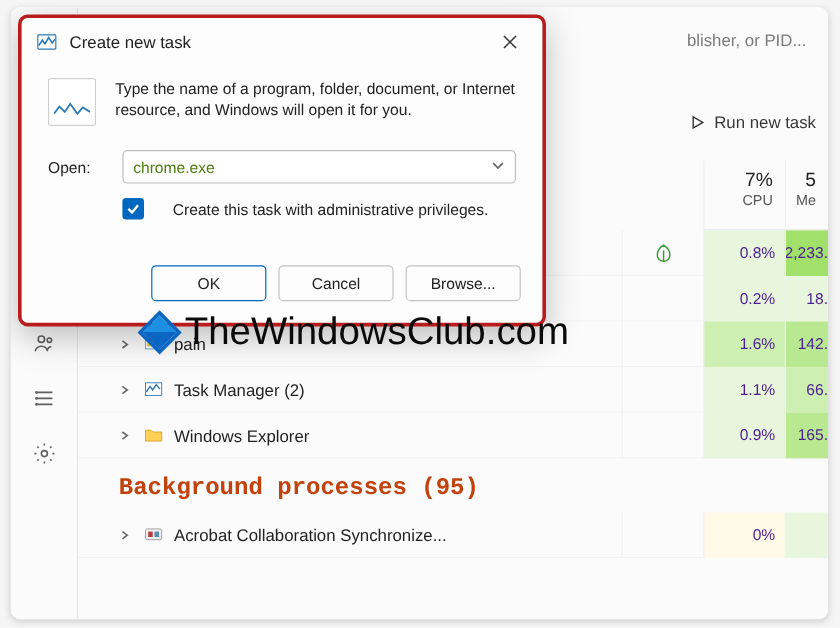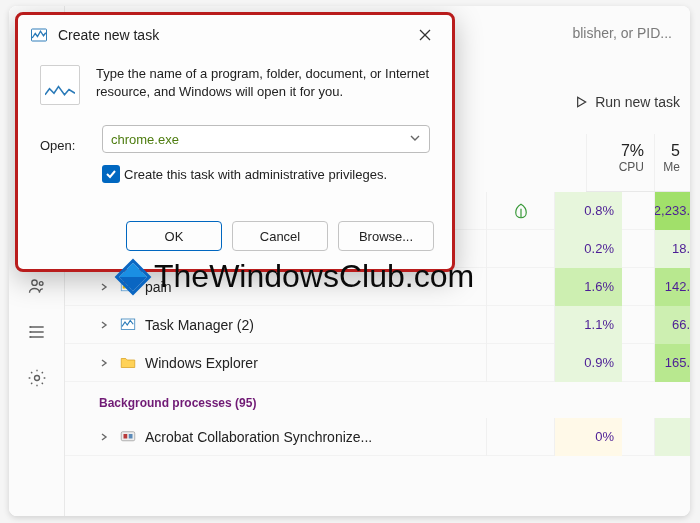--- a/index.html
+++ b/index.html
@@ -23,45 +23,45 @@
   .tm-headcell.partial { width: 36px; }
 
   .tm-body { position: absolute; top: 186px; left: 0; right: 0; bottom: 0; }
   .tm-row { display:flex; align-items:center; height:38px; border-bottom:1px solid #f2f2f2; }
   .tm-row .namecell { flex:1; display:flex; align-items:center; gap:8px; padding-left: 34px; font-size:14px; color:#222; }
   .tm-row .chev { width:12px; color:#6a6a6a; }
   .tm-row .proc-ic { width:18px; height:18px; display:flex; align-items:center; justify-content:center; }
   .tm-row .leaf { width:68px; height:38px; display:flex; align-items:center; justify-content:center; border-left:1px solid #f0f0f0; }
   .tm-row .leaf svg { width:18px; height:18px; color:#3a9a3a; }
   .tm-row .num { width:68px; height:38px; display:flex; align-items:center; justify-content:flex-end; padding-right:8px; font-size:13px; color:#4c1d95; border-left:1px solid #f0f0f0; }
-  .tm-row .num.partial { width:36px; padding-right:0; justify-content:flex-end; overflow:hidden; white-space:nowrap;margin-left:32px; }
+  .tm-row .num.partial { width:36px; padding-right:0; justify-content:flex-end; overflow:hidden; white-space:nowrap; }
   .g0 { background:#fff9e8 !important; }
   .g1 { background:#e7f6dc; }
   .g2 { background:#cdefb1; }
   .g3 { background:#b8e88f; }
   .g4 { background:#a1e06a; }
 
-  .tm-section-head { padding: 14px 0 8px 34px; font-size:12px; font-weight:600; color:#701a75; }
+  .tm-section-head { padding: 14px 0 8px 34px; font-size:20px; font-weight:600; color:#c2410c;font-family:Liberation Mono, monospace; }
 
   
   .dlg { position:absolute; left:6px; top:6px; width:440px; background:#fdfdfd; border:3px solid #b91c1c; border-radius:8px; box-shadow:0 8px 28px rgba(0,0,0,0.25); z-index:10; font-size:13px; color:#222; }
   .dlg-title { display:flex; align-items:center; height:40px; padding:0 12px; }
   .dlg-title .run-ic { width:18px; height:18px; margin-right:10px; }
   .dlg-title .ttxt { font-size:14px; flex:1; }
   .dlg-title .close { width:30px; height:30px; display:flex; align-items:center; justify-content:center; color:#333; border-radius:4px; }
   .dlg-body { padding: 10px 22px 4px 22px; }
   .dlg-row1 { display:flex; gap:16px; align-items:flex-start; margin-bottom:20px; }
   .big-run-ic { width:40px; height:40px; flex-shrink:0; background:#fff; border:1px solid #d0d0d0; border-radius:2px; display:flex; align-items:flex-end; padding:4px; }
   .big-run-ic .graph { width:100%; height:18px; }
   .dlg-row1 .desc { font-size:13px; line-height:1.4; color:#222; }
-  .dlg-row2 { display:flex; align-items:flex-end; gap:14px; margin-bottom:12px; }
+  .dlg-row2 { display:flex; align-items:center; gap:14px; margin-bottom:12px; }
   .dlg-row2 label.open { font-size:13px; width:48px; }
   .dlg-row2 .combo { flex:1; height:28px; border:1px solid #bdbdbd; border-radius:4px; background:#fff; display:flex; align-items:center; padding:0 8px; font-size:13px; color:#4d7c0f; position:relative; }
   .dlg-row2 .combo .dd { position:absolute; right:8px; color:#666; }
-  .dlg-row3 { display:flex; align-items:center; gap:4px; padding-left:62px; margin-bottom:24px; font-size:13px; }
+  .dlg-row3 { display:flex; align-items:center; gap:24px; padding-left:62px; margin-bottom:24px; font-size:13px; }
   .dlg-row3 .cb { width:18px; height:18px; background:#0067c0; border-radius:3px; display:flex; align-items:center; justify-content:center; color:#fff; }
   .dlg-btns { display:flex; justify-content:flex-end; gap:10px; padding: 10px 18px 18px 18px; align-items: flex-end; }
   .dlg-btns button { width:96px; height:30px; border:1px solid #c4c4c4; background:#fdfdfd; border-radius:4px; font-size:13px; color:#222; }
   .dlg-btns button.primary { border:1.5px solid #0067c0; }
 
   
   .wm { position:absolute; left:120px; top:258px; z-index:20; display:flex; align-items:center; font-family:"Segoe UI",sans-serif; font-size:32px; font-weight:400; color:#0a0a0a; pointer-events:none; }
   .wm .sq { width:26px; height:26px; border:3px solid #0a66c2; transform:rotate(45deg); background:linear-gradient(135deg,#1a8fe3 50%, #0a66c2 50%); margin-right:8px; }
 </style>
 </head>

